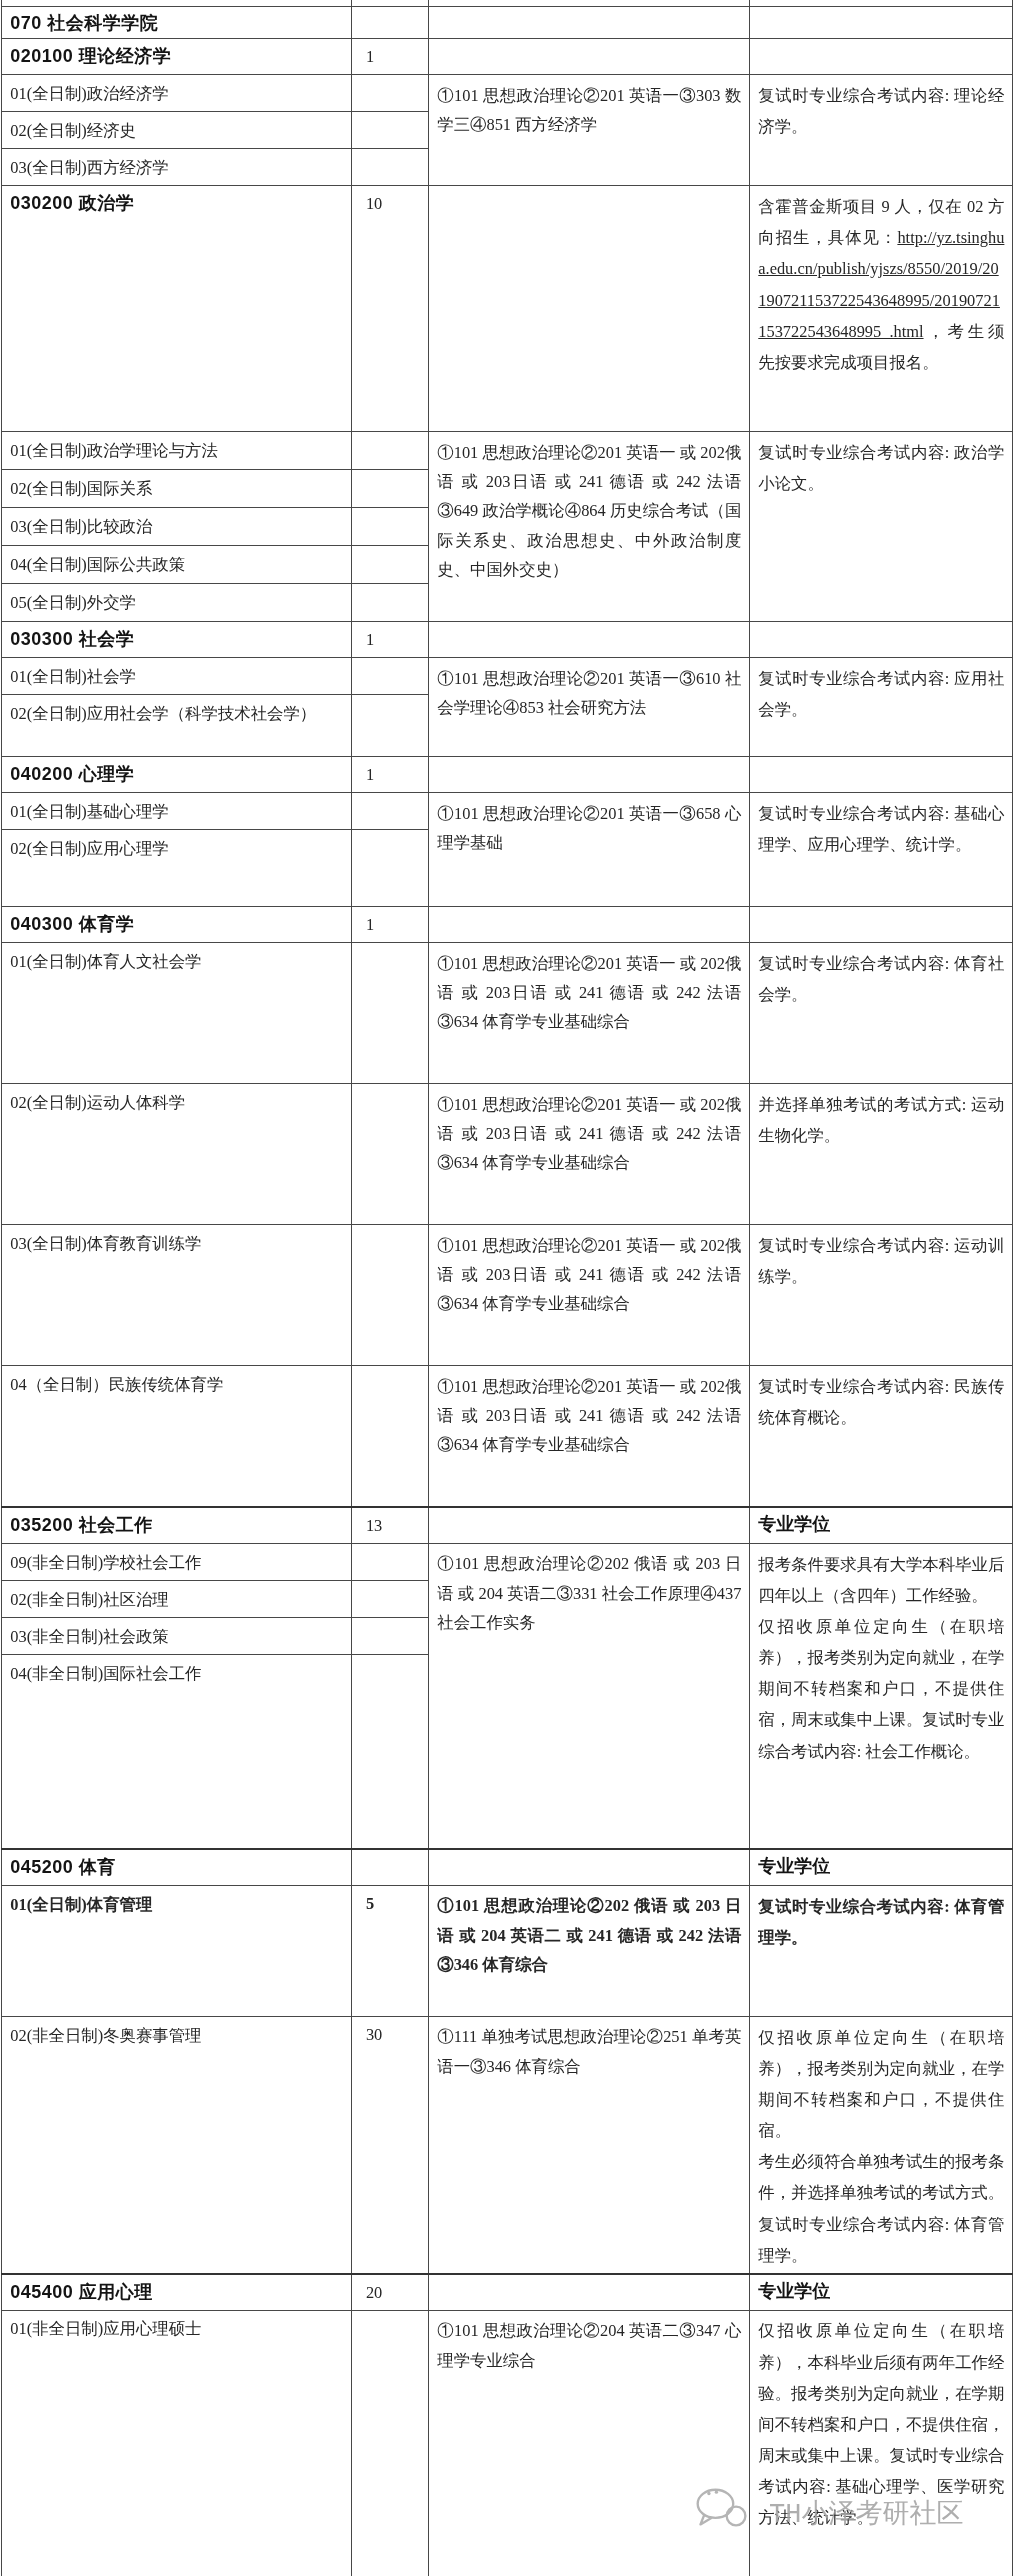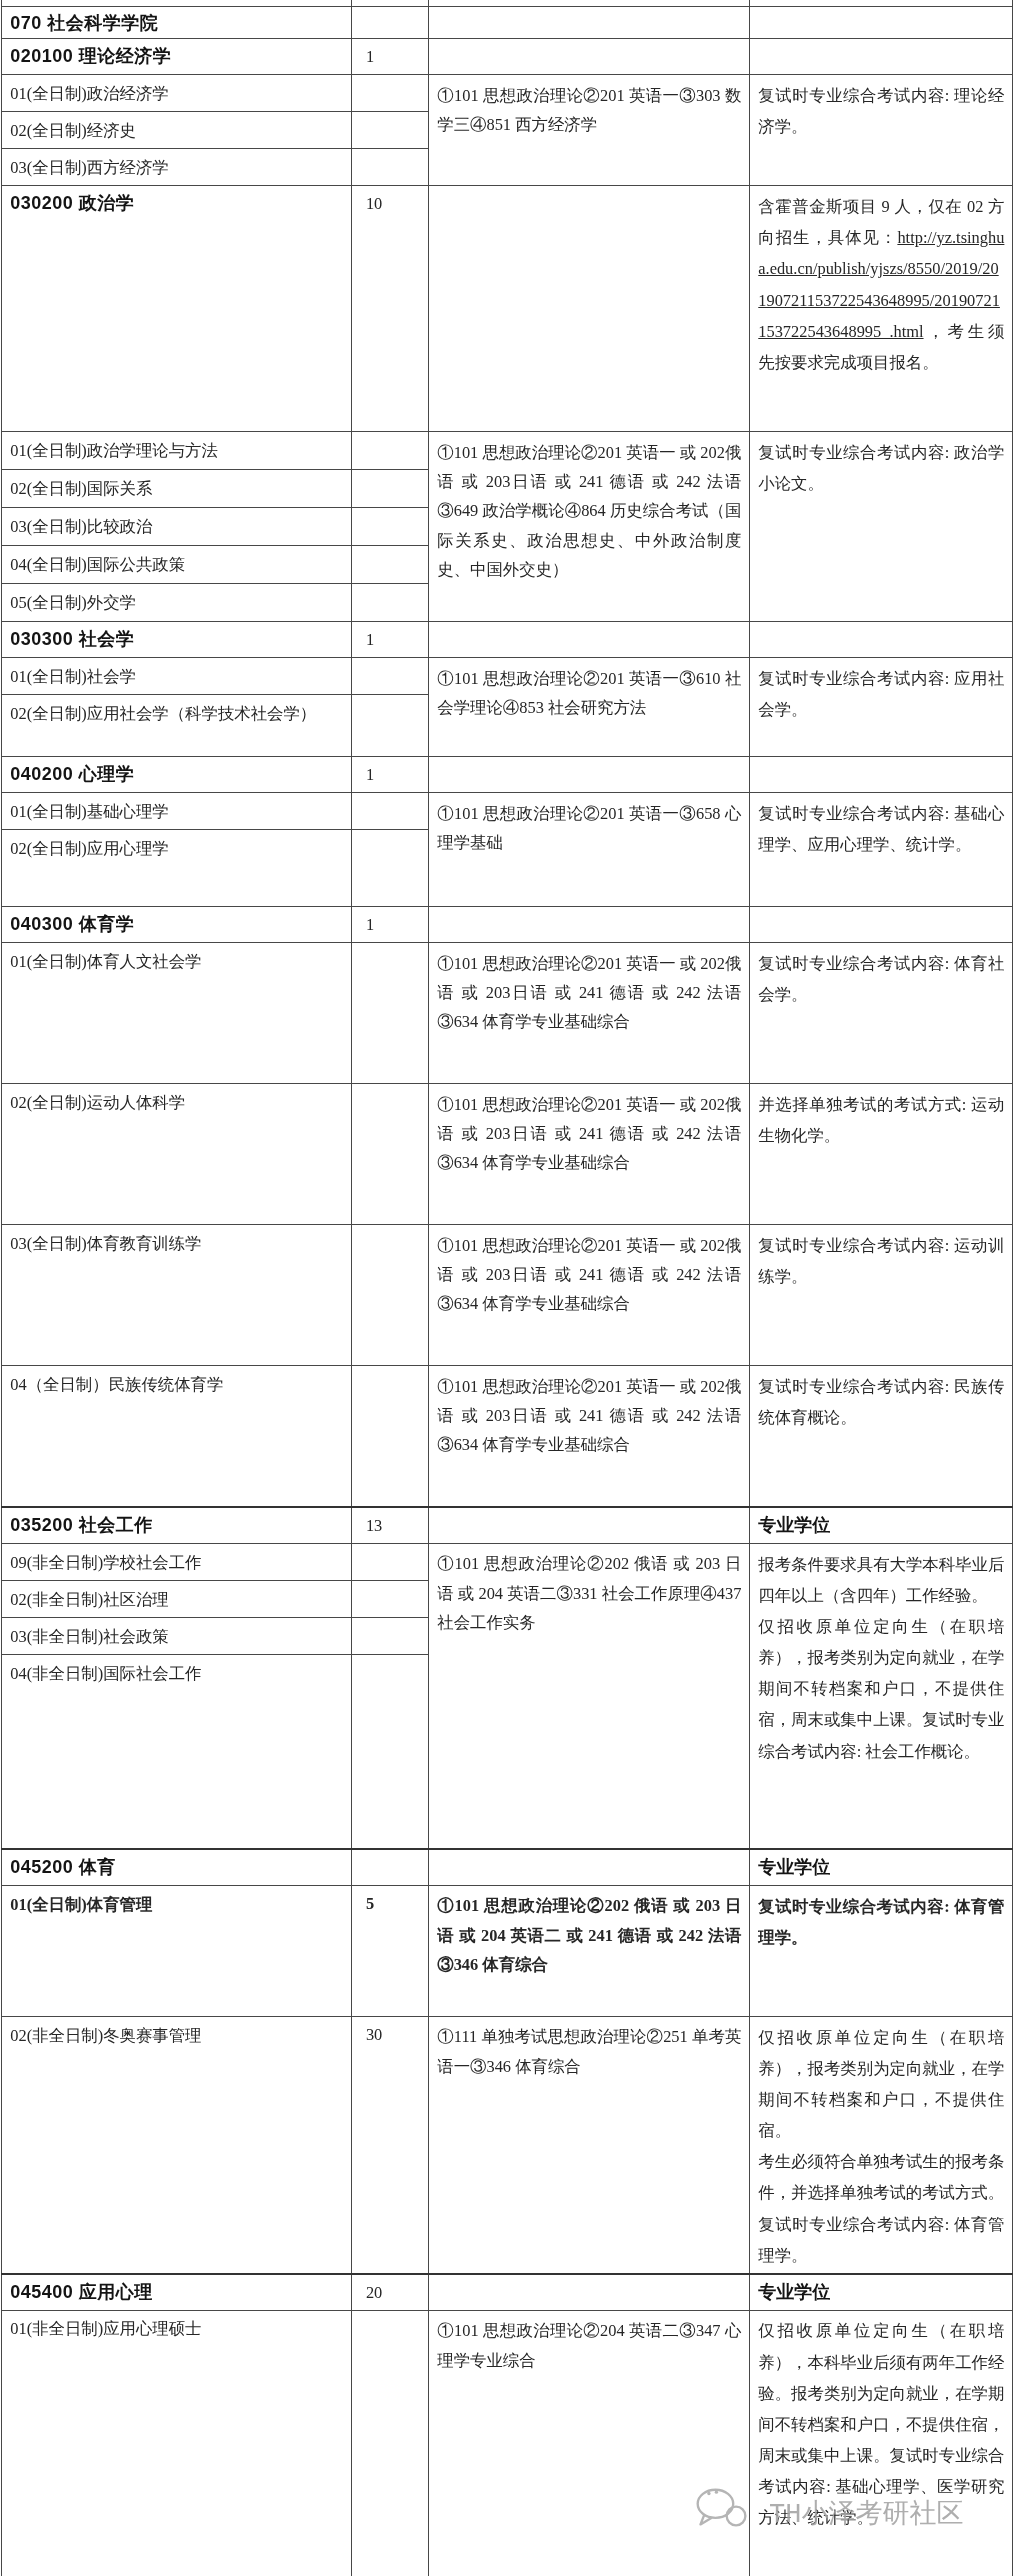--- a/index.html
+++ b/index.html
@@ -5,21 +5,21 @@
   html,body{margin:0;padding:0;background:#ffffff;}
   body{width:1014px;position:relative;font-family:"Liberation Serif","DejaVu Serif",serif;}
   .page{position:relative;width:1014px;}
   table.adm{border-collapse:collapse;table-layout:fixed;width:1011px;margin:0 0 0 0.9px;}
   td{border:0.9px solid #474747;vertical-align:top;padding:1.9px 7.5px 1.9px 8.4px;
      font-family:"Liberation Serif","DejaVu Serif",serif;font-size:16.4px;line-height:1.9;
      color:#262626;overflow:hidden;}
   tr.r-sliver td{border-top:none;height:5.6px;padding:0;}
   td.group{font-family:"Liberation Sans","DejaVu Sans",sans-serif;font-weight:bold;
      font-size:18px;line-height:1.45;padding-top:3.8px;color:#141414;letter-spacing:0.5px;}
-  td.degree{font-family:Liberation Sans, sans-serif;font-weight:bold;
+  td.degree{font-family:Liberation Mono, monospace;font-weight:bold;
      font-size:18px;line-height:1.45;padding-top:3.8px;color:#141414;}
   td.count{padding-left:14px;font-size:16.4px;}
   td.dir{line-height:1.75;padding-top:4.7px;}
   td.exam{text-align:justify;line-height:1.78;padding-top:5.6px;}
   td.note{text-align:justify;line-height:1.9;white-space:pre-line;padding-top:4.7px;}
   .url{text-decoration:underline;word-break:break-all;}
   tr.r-college{height:28px;border-radius:10px;} tr.r-college td{border-top:1.9px solid #3a3a3a;}
   tr.r-g36{height:36px;padding-left:20px;}
   tr.r-d38{height:37px;}
   tr.r-polgroup{height:246px;}

